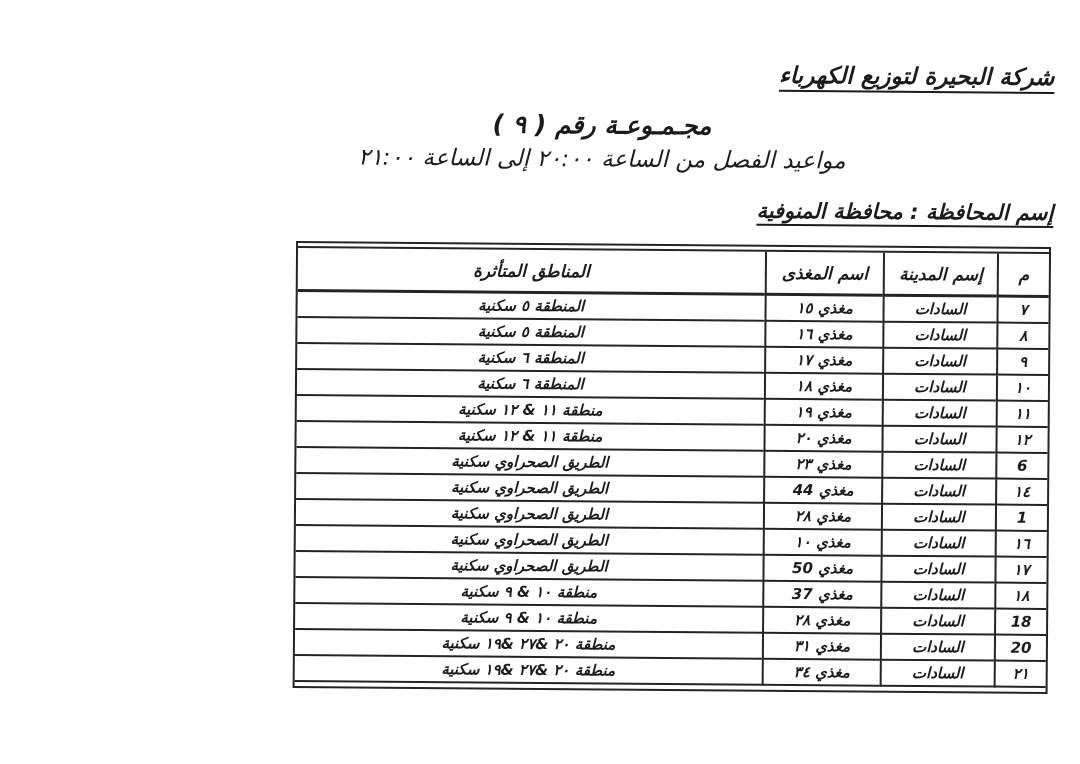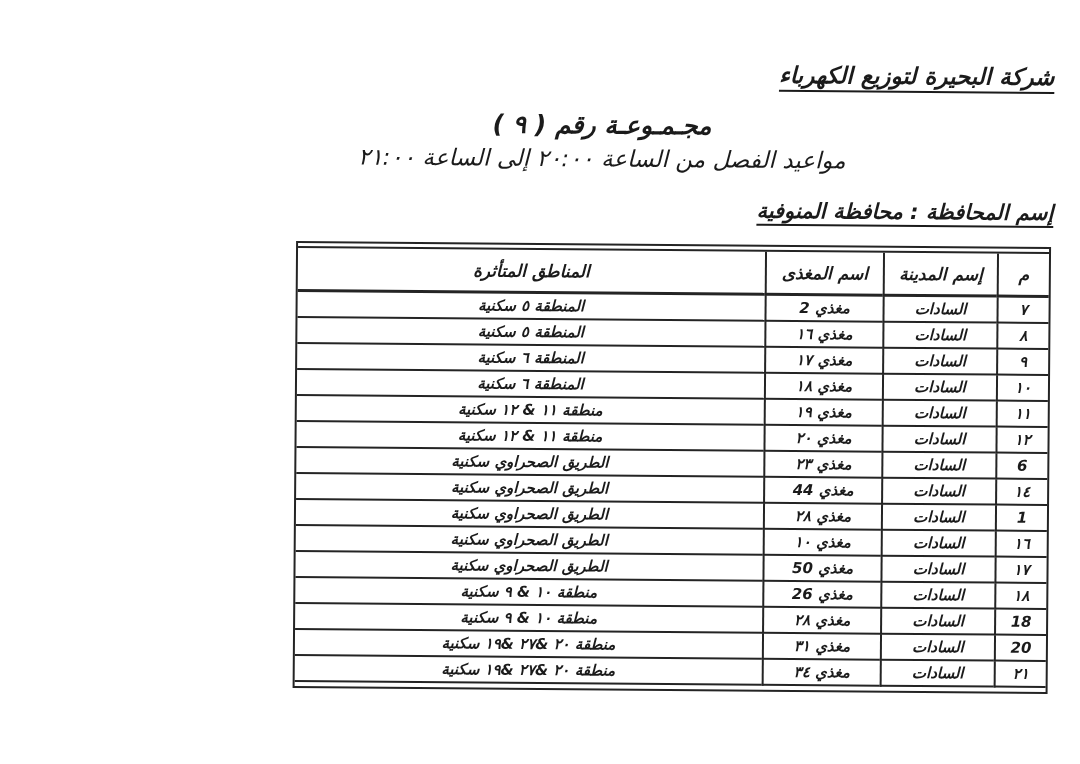--- a/index.html
+++ b/index.html
@@ -90,21 +90,21 @@
       <div class="trow thead">
         <div class="tcell cell-index">م</div>
         <div class="tcell cell-city">إسم المدينة</div>
         <div class="tcell cell-feeder">اسم المغذى</div>
         <div class="tcell cell-areas">المناطق المتأثرة</div>
       </div>
       <div id="table-body">
           <div class="trow">
             <div class="tcell cell-index">٧</div>
             <div class="tcell cell-city">السادات</div>
-            <div class="tcell cell-feeder">مغذي 2</div>
+            <div class="tcell cell-feeder">مغذي ١٥</div>
             <div class="tcell cell-areas">المنطقة ٥ سكنية</div>
           </div>
           <div class="trow">
             <div class="tcell cell-index">٨</div>
             <div class="tcell cell-city">السادات</div>
             <div class="tcell cell-feeder">مغذي ١٦</div>
             <div class="tcell cell-areas">المنطقة ٥ سكنية</div>
           </div>
           <div class="trow">
             <div class="tcell cell-index">٩</div>
@@ -156,21 +156,21 @@
           </div>
           <div class="trow">
             <div class="tcell cell-index">١٧</div>
             <div class="tcell cell-city">السادات</div>
             <div class="tcell cell-feeder">مغذي 50</div>
             <div class="tcell cell-areas">الطريق الصحراوي سكنية</div>
           </div>
           <div class="trow">
             <div class="tcell cell-index">١٨</div>
             <div class="tcell cell-city">السادات</div>
-            <div class="tcell cell-feeder">مغذي 26</div>
+            <div class="tcell cell-feeder">مغذي 37</div>
             <div class="tcell cell-areas">منطقة ١٠ &amp; ٩ سكنية</div>
           </div>
           <div class="trow">
             <div class="tcell cell-index">18</div>
             <div class="tcell cell-city">السادات</div>
             <div class="tcell cell-feeder">مغذي ٢٨</div>
             <div class="tcell cell-areas">منطقة ١٠ &amp; ٩ سكنية</div>
           </div>
           <div class="trow">
             <div class="tcell cell-index">20</div>

